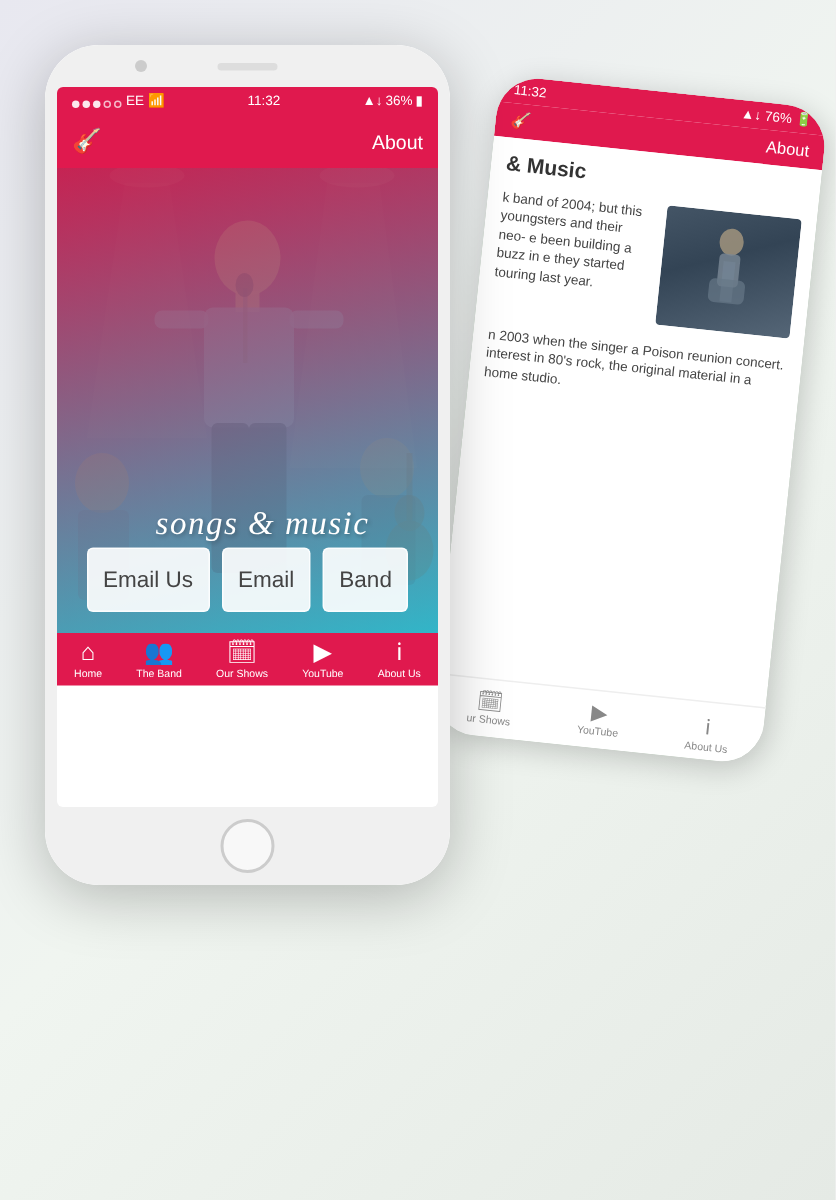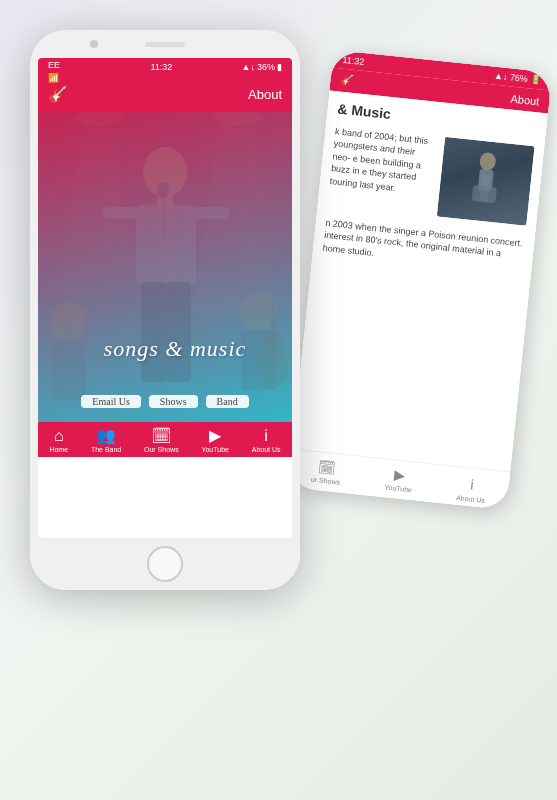--- a/index.html
+++ b/index.html
@@ -202,23 +202,22 @@
       font-size: 9px;
       padding: 3px 10px;
       display: flex;
       justify-content: space-between;
       align-items: center;
       height: 18px;
     }
 
     .status-left {
       display: flex;
-      align-items: flex-start;
+      align-items: flex-end;
       gap: 3px;
-      flex-direction: column;
     }
 
     
     .nav-bar {
       background: #e0194e;
       display: flex;
       align-items: center;
       padding: 6px 10px;
       height: 36px;
     }
@@ -280,26 +279,25 @@
       display: flex;
       justify-content: center;
       gap: 8px;
       z-index: 2;
     }
 
     .action-btn {
       background: rgba(255,255,255,0.9);
       border: 1px solid rgba(255,255,255,0.8);
       border-radius: 4px;
-      padding: 0 10px;
-      font-size: 10px;
+      padding: 12px 10px;
+      font-size: 15px;
       color: #444;
       cursor: pointer;
       white-space: nowrap;
-      font-family: Liberation Serif, serif;
     }
 
     
     .bottom-nav {
       display: flex;
       justify-content: space-around;
       background: #e0194e;
       padding: 6px 0 4px;
       border-top: none;
     }
@@ -470,21 +468,21 @@
           <ellipse cx="200" cy="5" rx="25" ry="8" fill="rgba(255,255,200,0.15)"></ellipse>
 
           <polygon points="45,10 75,10 100,180 20,180" fill="rgba(255,255,200,0.06)"></polygon>
           <polygon points="180,10 215,10 240,200 155,200" fill="rgba(255,255,200,0.06)"></polygon>
         </svg>
 
         <div class="hero-title">songs &amp; music</div>
 
         <div class="action-buttons">
           <button class="action-btn">Email Us</button>
-          <button class="action-btn">Shows</button>
+          <button class="action-btn">Email</button>
           <button class="action-btn">Band</button>
         </div>
       </div>
 
       <div class="bottom-nav">
         <div class="nav-item active">
           <span class="nav-icon">⌂</span>
           <span>Home</span>
         </div>
         <div class="nav-item">

